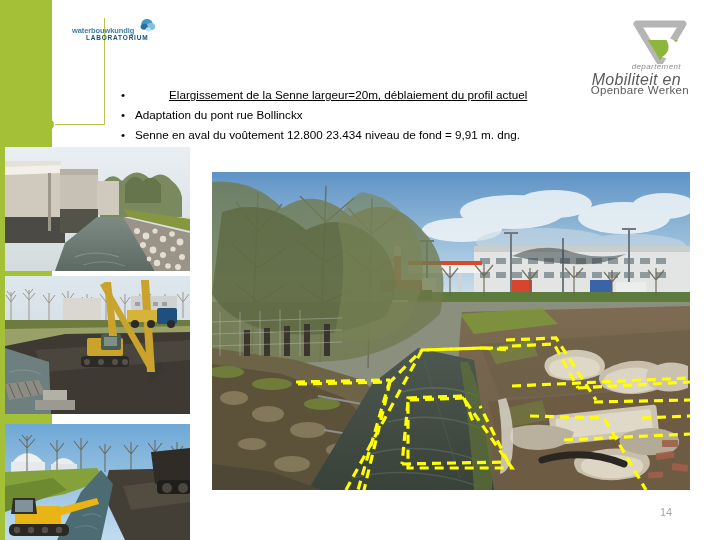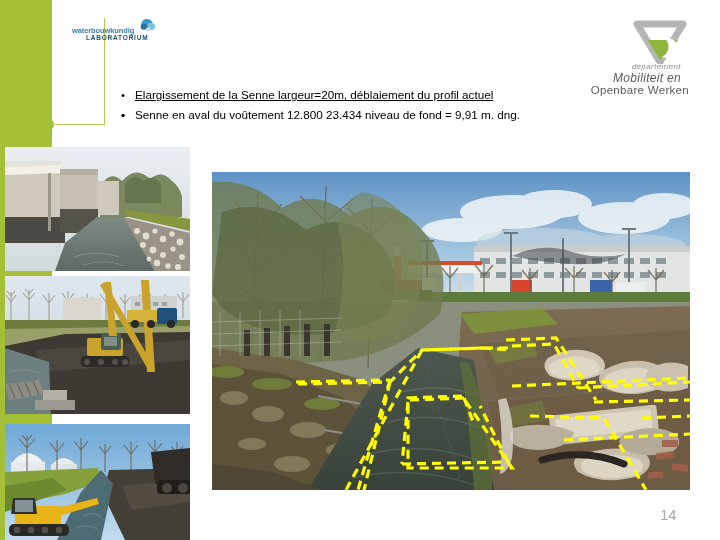--- a/index.html
+++ b/index.html
@@ -129,21 +129,21 @@
     font-size: 8px;
     color: #8e8e8e;
     font-style: italic;
     letter-spacing: 0.4px;
     white-space: nowrap;
   }
   .logo-dept .dept-l1 {
     position: absolute;
     right: 24px;
     top: 53px;
-    font-size: 12px;
+    font-size: 16px;
     color: #5b5b5b;
     font-style: italic;
     letter-spacing: 0.3px;
     white-space: nowrap;
   }
   .logo-dept .dept-l2 {
     position: absolute;
     right: 16px;
     top: 66px;
     font-size: 11.5px;
@@ -182,41 +182,42 @@
   }
   .bullet-row .dot {
     position: absolute;
     left: 3px;
     top: 0;
     color: #000;
     font-size: 11.7px;
   }
   .bullet-row.underlined .btext {
     text-decoration: underline;
+    margin-left: 34px;
   }
 
   
   .photo {
     position: absolute;
     overflow: hidden;
     background: #8a8f7e;
   }
   .photo-1 { left: 5px;  top: 147px; width: 185px; height: 124px; }
   .photo-2 { left: 5px;  top: 276px; width: 185px; height: 138px; }
   .photo-3 { left: 5px;  top: 424px; width: 185px; height: 116px; }
   .photo-main { left: 212px; top: 172px; width: 478px; height: 318px; }
 
   .pimg { position: absolute; inset: 0; }
 
   
   .page-num {
     position: absolute;
     left: 660px;
     top: 506px;
-    font-size: 15px;
+    font-size: 11px;
     color: #a8a8a8;
   }
 </style>
 </head>
 <body>
 
 <div id="slide">
 
   <div class="green-band"></div>
   <div class="green-band-inner"></div>
@@ -253,20 +254,21 @@
   </div>
 
 
   <div class="bullets">
     <div class="bullet-row underlined">
       <span class="dot">•</span>
       <span class="btext">Elargissement de la Senne largeur=20m, déblaiement du profil actuel</span>
     </div>
     <div class="bullet-row">
       <span class="dot">•</span>
+      <span class="btext">Adaptation du pont rue Bollinckx</span>
     </div>
     <div class="bullet-row">
       <span class="dot">•</span>
       <span class="btext">Senne en aval du voûtement 12.800 23.434  niveau de fond = 9,91 m. dng.</span>
     </div>
   </div>
 
   <div class="photo photo-1">
     <svg class="pimg" viewBox="0 0 185 124" preserveAspectRatio="none">
       <defs>

